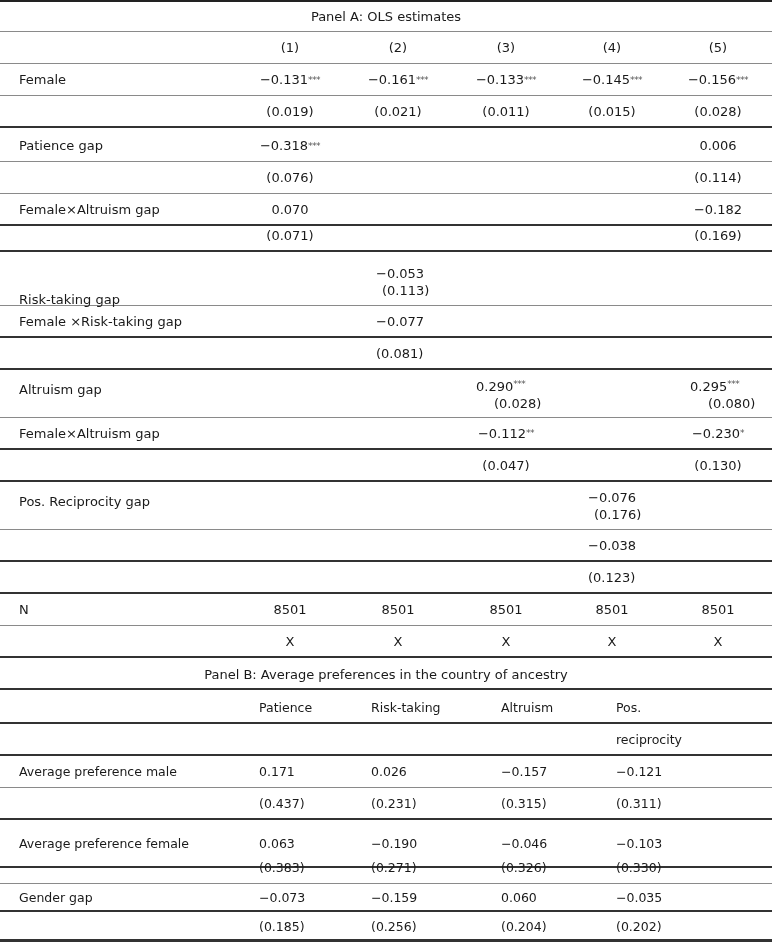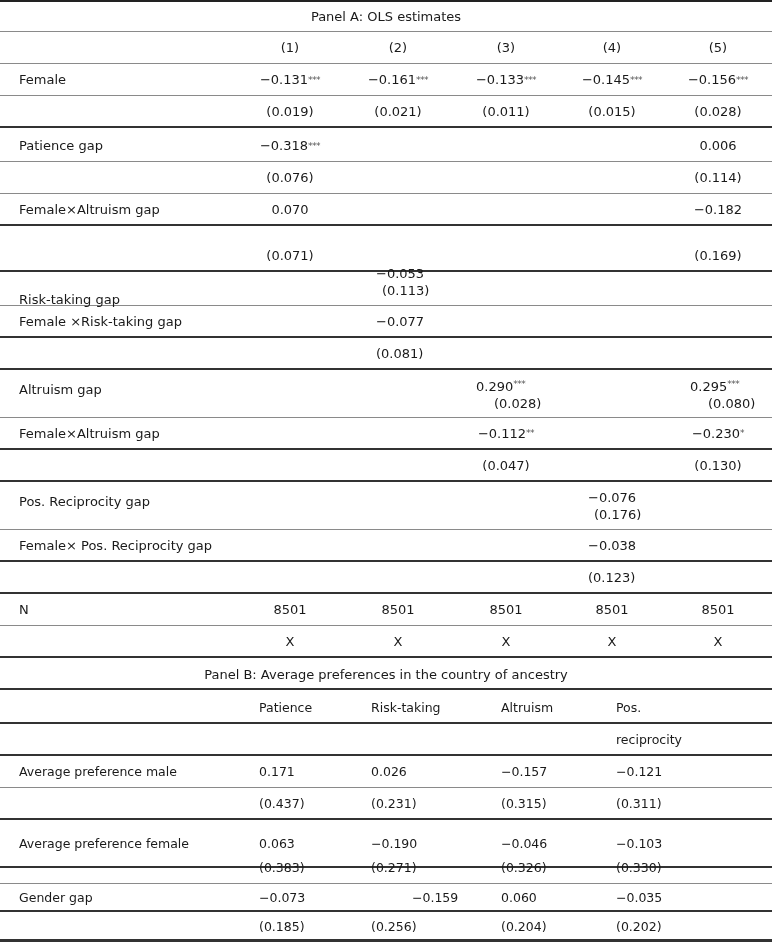--- a/index.html
+++ b/index.html
@@ -83,21 +83,21 @@
   <div class="row thin" style="top:162px;height:32px;">
     <div class="cell c" style="left:250px;width:80px;">(0.076)</div>
     <div class="cell c" style="left:678px;width:80px;">(0.114)</div>
   </div>
 
   <div class="row thick" style="top:194px;height:32px;">
     <div class="cell label">Female×Altruism gap</div>
     <div class="cell c" style="left:250px;width:80px;">0.070</div>
     <div class="cell c" style="left:678px;width:80px;">−0.182</div>
   </div>
-  <div class="row thick" style="top:240px;height:32px;padding-left:36px;">
+  <div class="row thick" style="top:220px;height:32px;padding-left:36px;">
     <div class="cell c" style="left:250px;width:80px;">(0.071)</div>
     <div class="cell c" style="left:678px;width:80px;">(0.169)</div>
   </div>
 
   <div class="row thin" style="top:258px;height:48px;">
     <div class="cell label" style="align-items:flex-start;padding-top:10px;box-sizing:border-box;margin-top:24px;">Risk-taking gap</div>
     <div class="cell stack" style="left:376px;">
       <span>−0.053</span>
       <span class="se">(0.113)</span>
     </div>
@@ -141,21 +141,20 @@
 
   <div class="row thin" style="top:482px;height:48px;">
     <div class="cell label" style="align-items:flex-start;padding-top:12px;box-sizing:border-box;">Pos. Reciprocity gap</div>
     <div class="cell stack" style="left:588px;">
       <span>−0.076</span>
       <span class="se">(0.176)</span>
     </div>
   </div>
 
   <div class="row thick" style="top:530px;height:32px;">
-    <div class="cell label">Female× Pos. Reciprocity gap</div>
     <div class="cell" style="left:588px;">−0.038</div>
   </div>
   <div class="row thick" style="top:562px;height:32px;">
     <div class="cell" style="left:588px;">(0.123)</div>
   </div>
 
   <div class="row thin" style="top:594px;height:32px;">
     <div class="cell label">N</div>
     <div class="cell c" style="left:250px;width:80px;">8501</div>
     <div class="cell c" style="left:358px;width:80px;">8501</div>
@@ -210,21 +209,21 @@
   <div class="row thin" style="top:852px;height:32px;">
     <div class="cell bcol" style="left:259px;">(0.383)</div>
     <div class="cell bcol" style="left:371px;">(0.271)</div>
     <div class="cell bcol" style="left:501px;">(0.326)</div>
     <div class="cell bcol" style="left:616px;">(0.330)</div>
   </div>
 
   <div class="row thick" style="top:884px;height:28px;">
     <div class="cell label bcol">Gender gap</div>
     <div class="cell bcol" style="left:259px;">−0.073</div>
-    <div class="cell bcol" style="left:371px;margin-left:41px;">−0.159</div>
+    <div class="cell bcol" style="left:371px;">−0.159</div>
     <div class="cell bcol" style="left:501px;">0.060</div>
     <div class="cell bcol" style="left:616px;">−0.035</div>
   </div>
   <div class="row thick" style="top:914px;height:28px;border-bottom-width:3px;">
     <div class="cell bcol" style="left:259px;">(0.185)</div>
     <div class="cell bcol" style="left:371px;">(0.256)</div>
     <div class="cell bcol" style="left:501px;">(0.204)</div>
     <div class="cell bcol" style="left:616px;">(0.202)</div>
   </div>
 </div>

